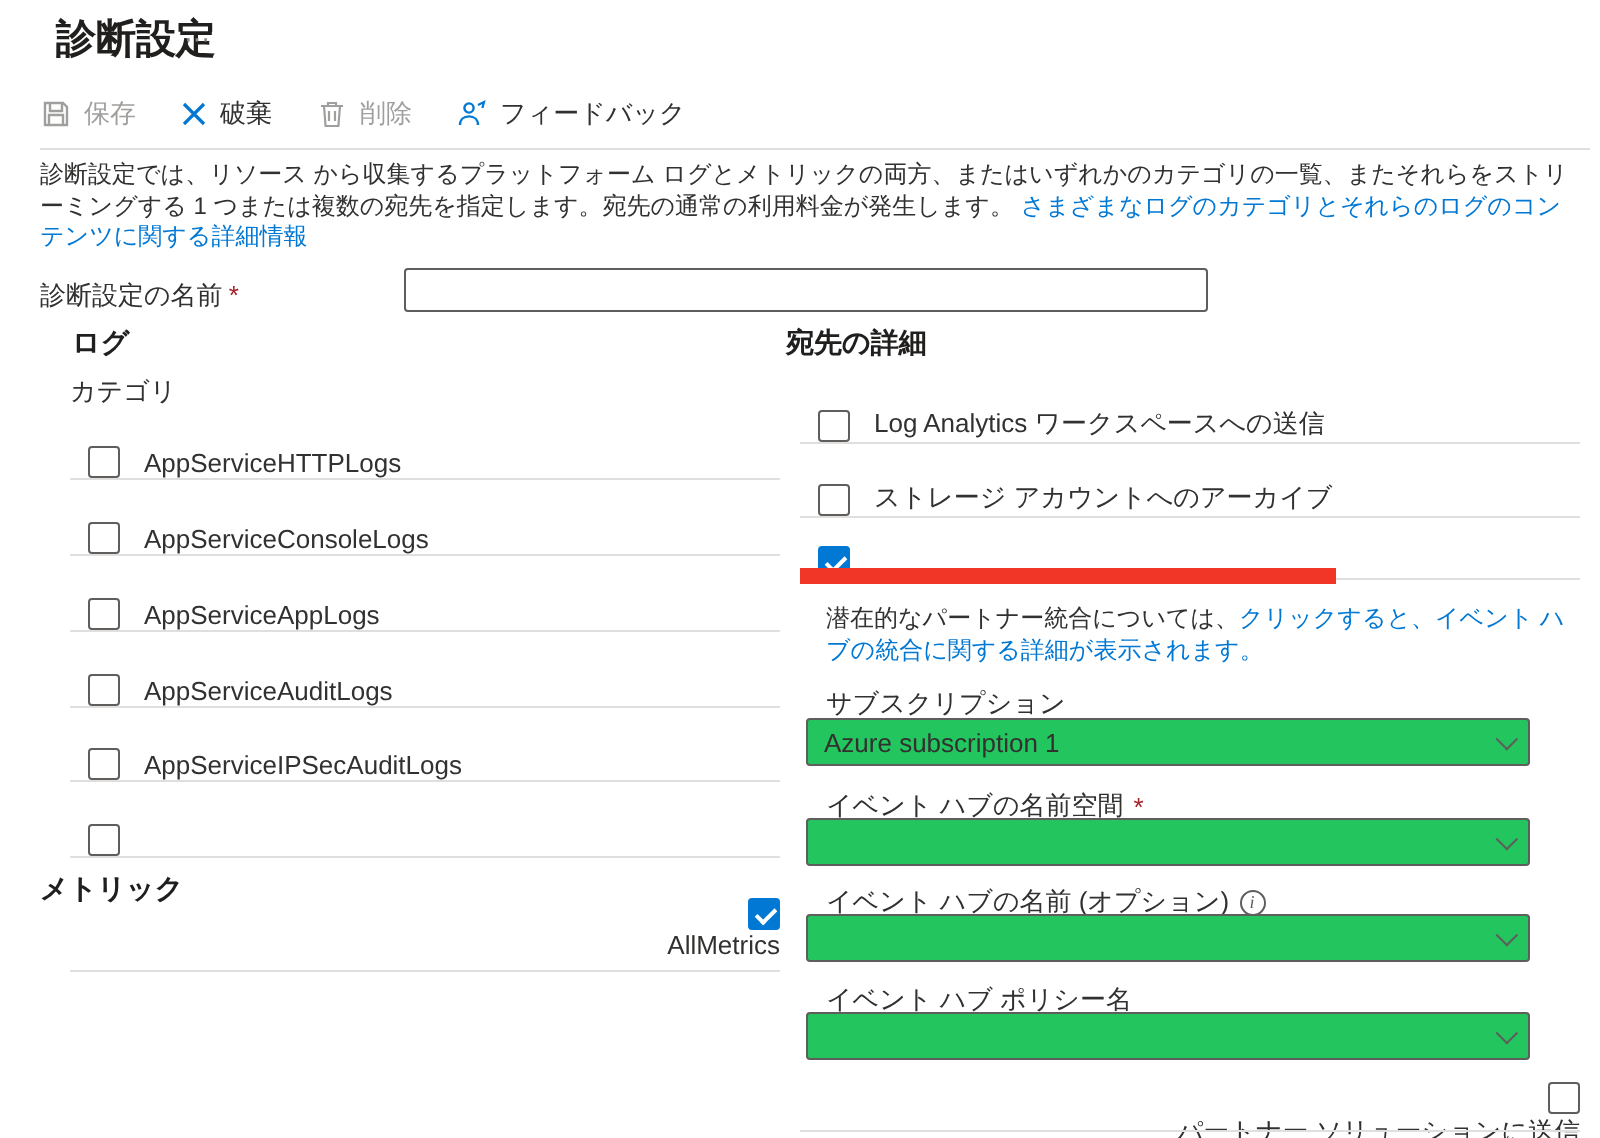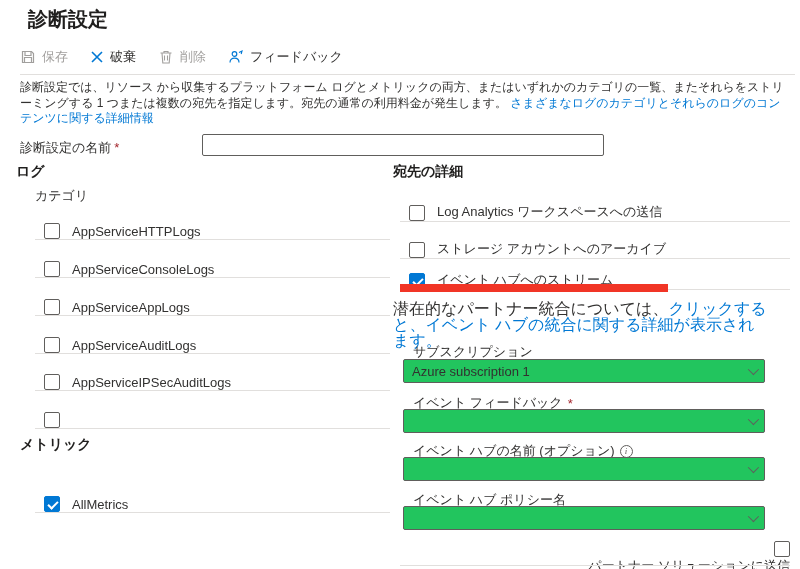--- a/index.html
+++ b/index.html
@@ -33,21 +33,21 @@
   .cb.checked { background:#0078d4; border-color:#0078d4; }
   .cb.checked::after { content:""; position:absolute; left:3px; top:4px; width:8px; height:4px;
     border-left:2px solid #fff; border-bottom:2px solid #fff; transform:rotate(-45deg); }
   .cb-label { margin-left:12px; font-size:13px; color:#323130; }
 
   .left-row { left:35px; width:355px; height:38px; padding-left:9px; }
   .dest-row { left:400px; width:390px; height:38px; padding-left:9px; }
 
   .red-bar { position:absolute; left:400px; top:284px; width:268px; height:8px; background:#f13526; z-index:3; }
 
-  .partner-note { position:absolute; left:393px; top:301px; width:377px; font-size:16px; line-height:16px; }
+  .partner-note { position:absolute; left:413px; top:301px; width:377px; font-size:12px; line-height:16px; }
 
   .field-label { position:absolute; left:413px; font-size:13px; color:#323130; display:flex; align-items:center; gap:5px; }
   .dropdown { position:absolute; left:403px; width:362px; height:24px; border:1px solid #605e5c; border-radius:2px;
     background:#22c55e; display:flex; align-items:center; padding:0 8px; font-size:13px; cursor:pointer; }
   .dd-value { flex:1; white-space:nowrap; overflow:hidden; }
   .chev { width:8px; height:8px; border-right:1.5px solid #605e5c; border-bottom:1.5px solid #605e5c;
     transform:rotate(45deg) translateY(-2px); flex:0 0 8px; }
 
   .info-icon { width:13px; height:13px; border:1px solid #605e5c; border-radius:50%; display:inline-flex;
     align-items:center; justify-content:center; font-size:9px; color:#605e5c; font-style:italic; font-family:"Liberation Serif", serif; }
@@ -100,21 +100,21 @@
       <span class="lbl">フィードバック</span>
     </div>
   </div>
   <div class="tb-sep"></div>
 
   <div class="description"><span>診断設定では、リソース から収集するプラットフォーム ログとメトリックの両方、またはいずれかのカテゴリの一覧、またそれらをストリーミングする 1 つまたは複数の宛先を指定します。宛先の通常の利用料金が発生します。</span> <span class="link">さまざまなログのカテゴリとそれらのログのコンテンツに関する詳細情報</span></div>
 
   <div class="name-row-label"><span>診断設定の名前</span><span class="req">*</span></div>
   <input class="name-input" type="text" value="" style="">
 
-  <div class="section-header" style="left:16px; top:163px;">ログ</div>
+  <div class="section-header" style="left:36px; top:163px;">ログ</div>
   <div class="sub-label" style="left:35px; top:187px;">カテゴリ</div>
 
   <div class="check-row left-row" style="top:202px;">
     <span class="cb"></span>
     <span class="cb-label">AppServiceHTTPLogs</span>
   </div>
   <div class="check-row left-row" style="top:240px;">
     <span class="cb"></span>
     <span class="cb-label">AppServiceConsoleLogs</span>
   </div>
@@ -128,53 +128,52 @@
   </div>
   <div class="check-row left-row" style="top:316px;">
     <span class="cb"></span>
     <span class="cb-label">AppServiceAuditLogs</span>
   </div>
   <div class="check-row left-row" style="top:391px;">
     <span class="cb"></span>
   </div>
 
   <div class="section-header" style="left:20px; top:436px;">メトリック</div>
-  <div class="check-row left-row" style="top:476px; height:37px;">
+  <div class="check-row left-row" style="top:449px; height:37px;flex-direction:column;">
     <span class="cb checked"></span>
     <span class="cb-label">AllMetrics</span>
   </div>
 
   <div class="section-header" style="left:393px; top:163px;">宛先の詳細</div>
 
   <div class="check-row dest-row" style="top:185px; height:37px;">
     <span class="cb"></span>
     <span class="cb-label">Log Analytics ワークスペースへの送信</span>
   </div>
   <div class="check-row dest-row" style="top:222px; height:37px;">
     <span class="cb"></span>
     <span class="cb-label">ストレージ アカウントへのアーカイブ</span>
   </div>
   <div class="check-row dest-row" style="top:259px; height:31px;">
     <span class="cb checked"></span>
-    <span class="cb-label">イベント ハブへのストリーム</span>
   </div>
   <div class="red-bar"></div>
 
   <div class="partner-note"><span>潜在的なパートナー統合については、</span><span class="link">クリックすると、イベント ハブの統合に関する詳細が表示されます。</span></div>
 
   <div class="field-label" style="top:343px;">
       <span>サブスクリプション</span>
     </div>
   <div class="dropdown" style="top:359px;">
     <span class="dd-value">Azure subscription 1</span>
     <span class="chev"></span>
   </div>
 
   <div class="field-label" style="top:394px;">
-      <span>イベント フィードバック</span>
+      <span>イベント ハブの名前空間</span>
       <span class="req" style="margin-left:0;">*</span>
     </div>
   <div class="dropdown" style="top:409px;">
     <span class="dd-value"></span>
     <span class="chev"></span>
   </div>
 
   <div class="field-label" style="top:442px;">
       <span>イベント ハブの名前 (オプション)</span>
       <span class="info-icon">i</span>

